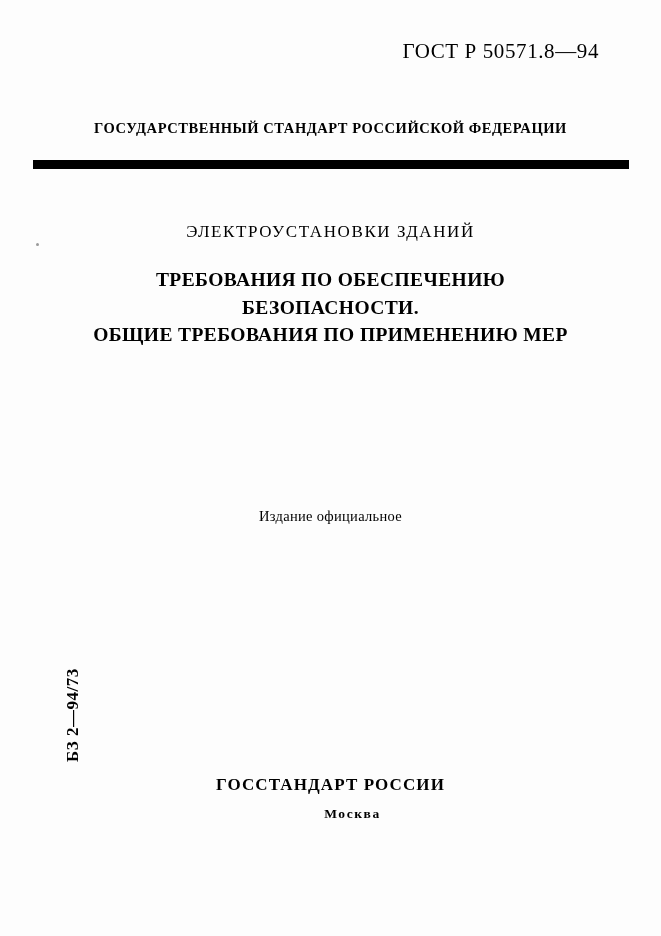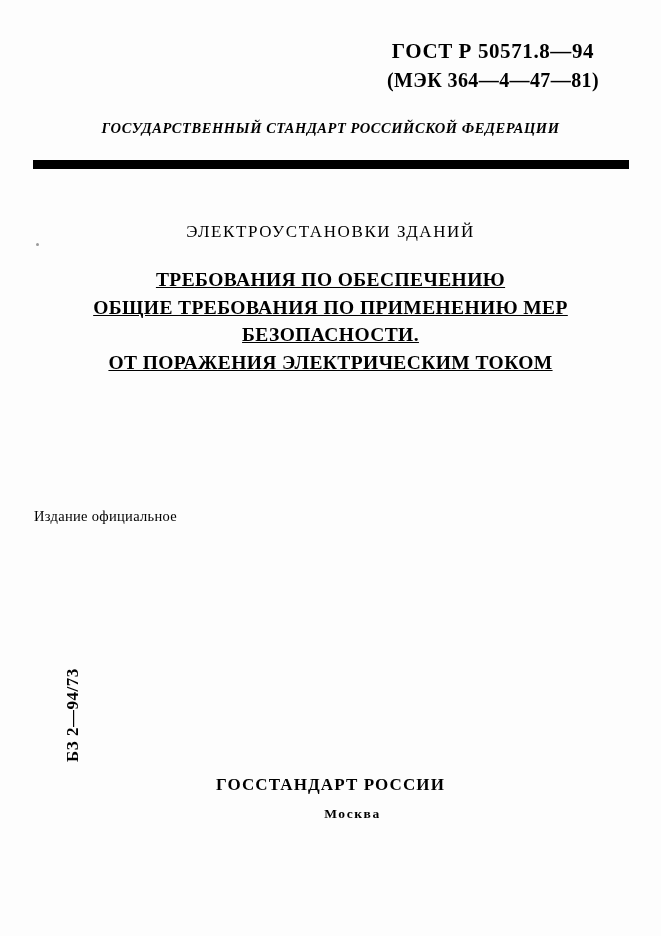--- a/index.html
+++ b/index.html
@@ -28,21 +28,21 @@
   
   .designation {
     position: absolute;
     right: 62px;
     top: 38px;
     text-align: center;
     line-height: 1.28;
   }
   .designation .line1 {
     font-size: 21px;
-    font-weight: bold;
+    font-weight: normal;
     letter-spacing: 0.6px;
     white-space: nowrap;
   }
   .designation .line2 {
     font-size: 20px;
     font-weight: bold;
     letter-spacing: 0.4px;
     white-space: nowrap;
     margin-top: 3px;
   }
@@ -50,21 +50,20 @@
   .agency {
     position: absolute;
     left: 0;
     right: 0;
     top: 120px;
     text-align: center;
     font-size: 14.5px;
     font-weight: bold;
     letter-spacing: 0.55px;
     white-space: nowrap;
-    font-style: italic;
   }
 
   .rule {
     position: absolute;
     left: 33px;
     width: 596px;
     top: 160px;
     height: 9px;
     background: #000000;
   }
@@ -86,35 +85,34 @@
     font-size: 16px;
     font-weight: bold;
     letter-spacing: 1.9px;
     margin-bottom: 22px;
   }
   .subtitle {
     font-size: 19.5px;
     font-weight: bold;
     letter-spacing: 0.4px;
     line-height: 1.42;
-    text-decoration: underline;
   }
   .subtitle .l {
     display: block;
     white-space: nowrap;
   }
 
   .official {
     position: absolute;
     left: 0;
     right: 0;
     top: 508px;
+    text-align: center;
     font-size: 14.5px;
     letter-spacing: 0.3px;
-    padding-left: 34px;
   }
 
   
   .side-code {
     position: absolute;
     left: 47px;
     top: 630px;
     width: 30px;
     height: 140px;
   }
@@ -161,34 +159,32 @@
     border-radius: 50%;
   }
 </style>
 </head>
 <body>
 
 <div class="page">
 
   <div class="designation">
     <div class="line1">ГОСТ Р 50571.8—94</div>
-    <div class="line2">(МЭК 364—4—47—81)</div>
   </div>
 
   <div class="agency">ГОСУДАРСТВЕННЫЙ СТАНДАРТ РОССИЙСКОЙ ФЕДЕРАЦИИ</div>
 
   <div class="rule"></div>
 
   <div class="title-block">
     <div class="title-main">ЭЛЕКТРОУСТАНОВКИ ЗДАНИЙ</div>
     <div class="subtitle">
       <span class="l">ТРЕБОВАНИЯ ПО ОБЕСПЕЧЕНИЮ</span>
+      <span class="l">БЕЗОПАСНОСТИ.</span>
       <span class="l">ОБЩИЕ ТРЕБОВАНИЯ ПО ПРИМЕНЕНИЮ МЕР</span>
-      <span class="l">БЕЗОПАСНОСТИ.</span>
-      <span class="l">ОТ ПОРАЖЕНИЯ ЭЛЕКТРИЧЕСКИМ ТОКОМ</span>
     </div>
   </div>
 
   <div class="official">Издание официальное</div>
 
   <div class="side-code">
     <span>БЗ 2—94/73</span>
   </div>
 
   <div class="publisher">

